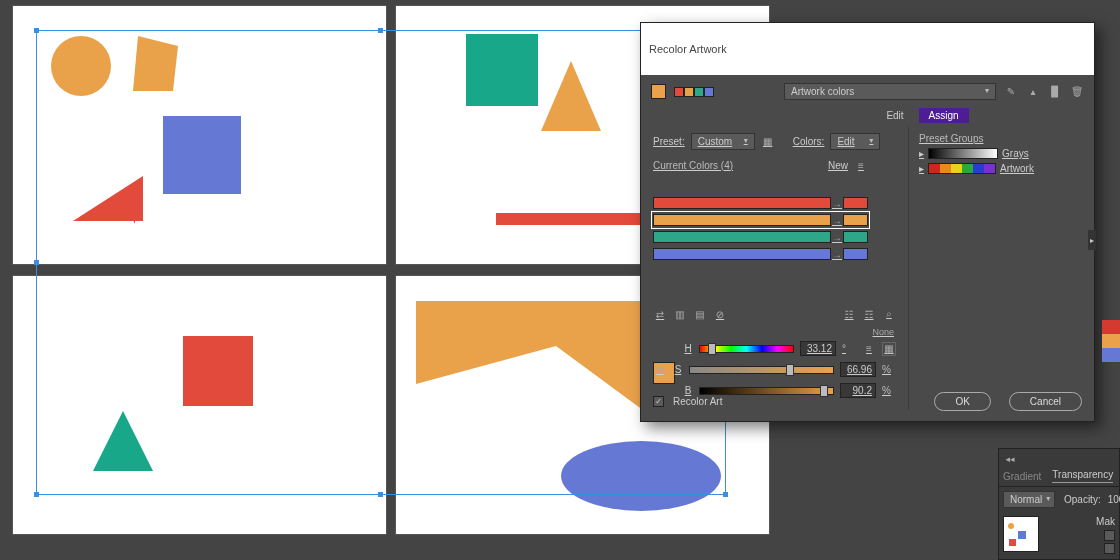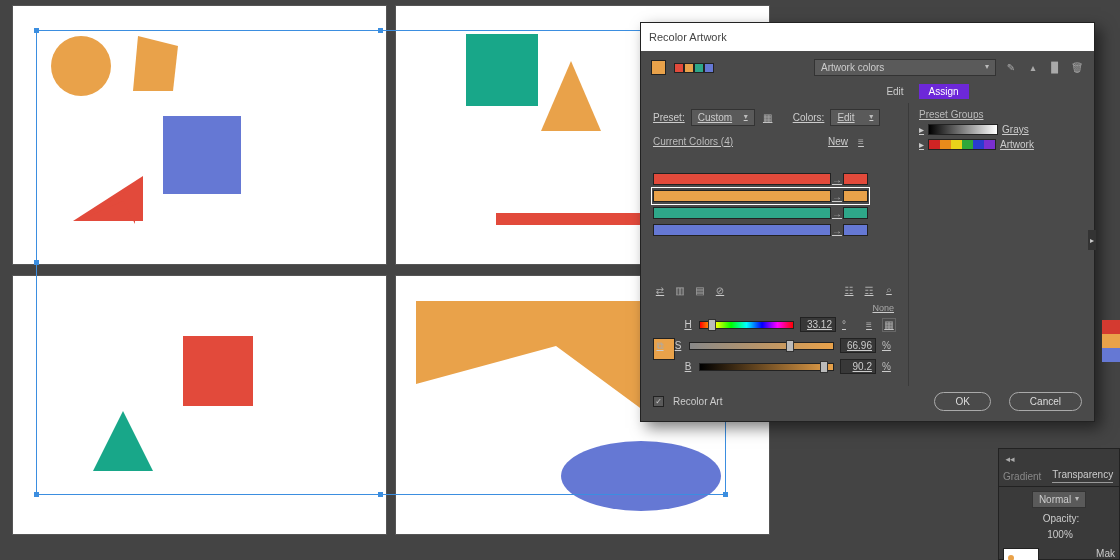--- a/index.html
+++ b/index.html
@@ -4,28 +4,28 @@
 <style>
   * { box-sizing: border-box; margin: 0; padding: 0; font-family: Tahoma, Verdana, sans-serif; font-size: 10px; color: #ccc; }
   body { background: #444; width: 1120px; height: 560px; overflow: hidden; position: relative; }
 
   .artboards { position: absolute; left: 0; top: 0; width: 770px; height: 560px; }
   .ab { position: absolute; background: #fff; border: 1px solid #555; }
   .sel-wrap { position: absolute; border: 1px solid #3b8ee0; pointer-events: none; }
   .sel-h { position:absolute; width:5px; height:5px; background:#3b8ee0; }
 
   .dlg { position: absolute; background: #4a4a4a; border: 1px solid #222; box-shadow: 6px 6px 14px rgba(0,0,0,.5); }
-  .dlg-title { background: #fff; color: #444; padding: 8px 8px; font-size: 11px; }
+  .dlg-title { background: #fff; color: #444; padding: 20px 8px; font-size: 11px; }
   .row { display: flex; align-items: center; gap: 5px; }
   .swatch { width: 15px; height: 15px; border: 1px solid #222; }
   .sm-swatch { display:inline-block; width:10px; height:10px; border:1px solid #222; }
   .tab { padding: 2px 10px; cursor: pointer; }
-  .tab.active { background: #6d28d9; color:#fff; padding: 2px 10px; }
+  .tab.active { background: #4c1d95; color:#fff; padding: 2px 10px; }
   .selectbox { background:#5a5a5a; border:1px solid #333; padding:2px 6px; min-width:64px; display:flex; justify-content:space-between; }
-  .longselect { background:#5a5a5a; border:1px solid #333; padding:2px 6px; width:182px; display:flex; justify-content:space-between; }
+  .longselect { background:#5a5a5a; border:1px solid #333; padding:2px 6px; width:212px; display:flex; justify-content:space-between; }
   .chev::after { content:"▾"; font-size:8px; color:#bbb; margin-left:4px; }
   .ico { width:14px; height:14px; display:inline-flex; align-items:center; justify-content:center; color:#aaa; }
 
   .section-lbl { font-size: 10px; color: #bbb; margin-bottom:4px;}
   .clr-row { height:14px; display:flex; align-items:center; margin-bottom:3px; width:215px;}
   .clr-bar { height:12px; flex:1; border:1px solid #222; }
   .clr-arrow { width:12px; text-align:center; color:#aaa;}
   .clr-dest { width:25px; height:12px; border:1px solid #222; }
   .clr-row.sel { outline:1px solid #fff; outline-offset:1px;}
 
@@ -258,21 +258,21 @@
 </div>
 
 <div class="side-panel" style="top:448px; height:112px;">
   <div class="row" style="padding:3px 4px; gap:4px;">
     <span class="ico" style="font-size:9px">◂◂</span>
   </div>
   <div class="row" style="padding:0 4px 3px 4px; border-bottom:1px solid #222;">
     <span style="color:#888; margin-right:6px">Gradient</span>
     <span style="border-bottom:1px solid #999;padding-bottom:2px;">Transparency</span>
   </div>
-  <div class="row" style="padding:4px;flex-direction:column;">
+  <div class="row" style="padding:4px;">
     <div class="selectbox chev" style="min-width:52px">
         <span>Normal</span>
       </div>
     <span style="margin-left:4px">Opacity:</span>
     <span style="margin-left:2px">100%</span>
   </div>
   <div class="row" style="padding:4px; align-items:flex-start;">
     <div style="width:36px;height:36px;background:#fff;border:1px solid #222;position:relative;">
       <div style="position:absolute;left:4px;top:6px;width:6px;height:6px;background:#e9a24a;border-radius:50%"></div>
       <div style="position:absolute;left:14px;top:14px;width:8px;height:8px;background:#6578d4"></div>

